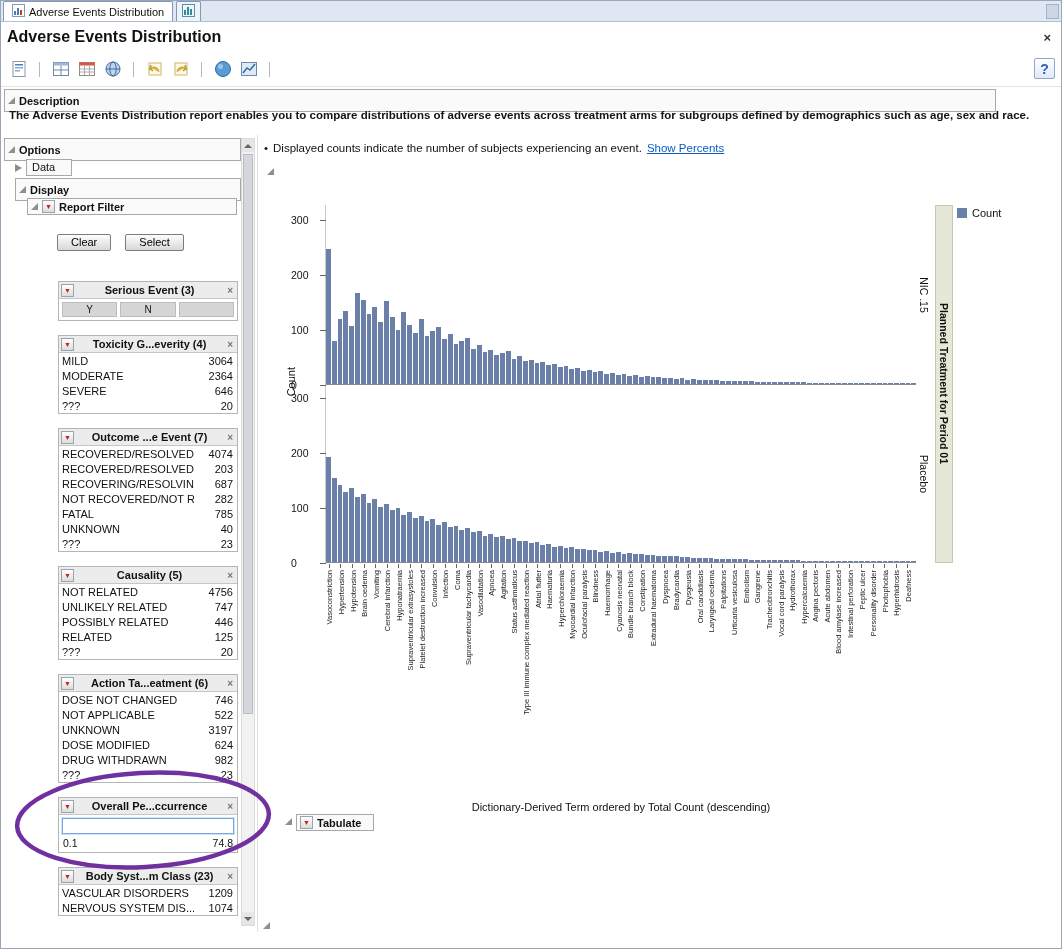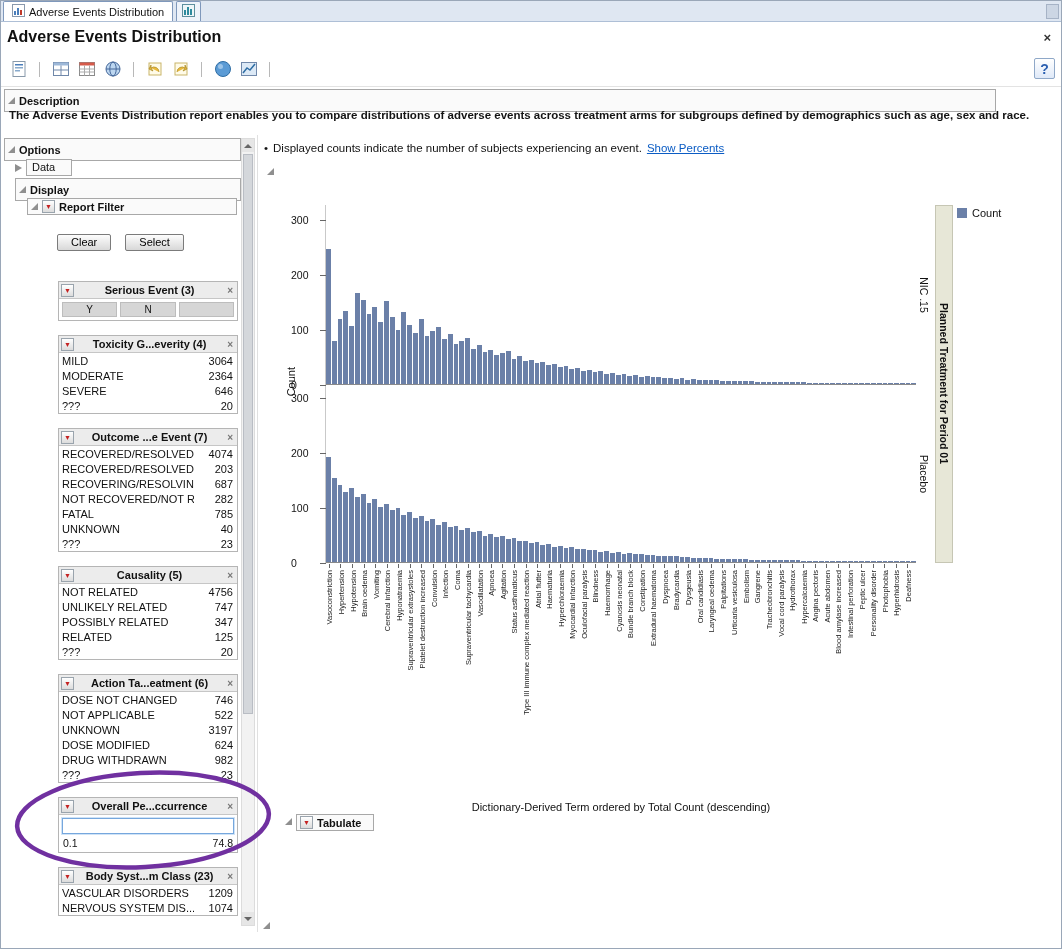--- a/index.html
+++ b/index.html
@@ -296,21 +296,21 @@
         <div class="frow">
           <span class="lab">NOT RELATED</span>
           <span class="val">4756</span>
         </div>
         <div class="frow">
           <span class="lab">UNLIKELY RELATED</span>
           <span class="val">747</span>
         </div>
         <div class="frow">
           <span class="lab">POSSIBLY RELATED</span>
-          <span class="val">347</span>
+          <span class="val">446</span>
         </div>
         <div class="frow">
           <span class="lab">RELATED</span>
           <span class="val">125</span>
         </div>
         <div class="frow">
           <span class="lab">???</span>
           <span class="val">20</span>
         </div>
       </div>

